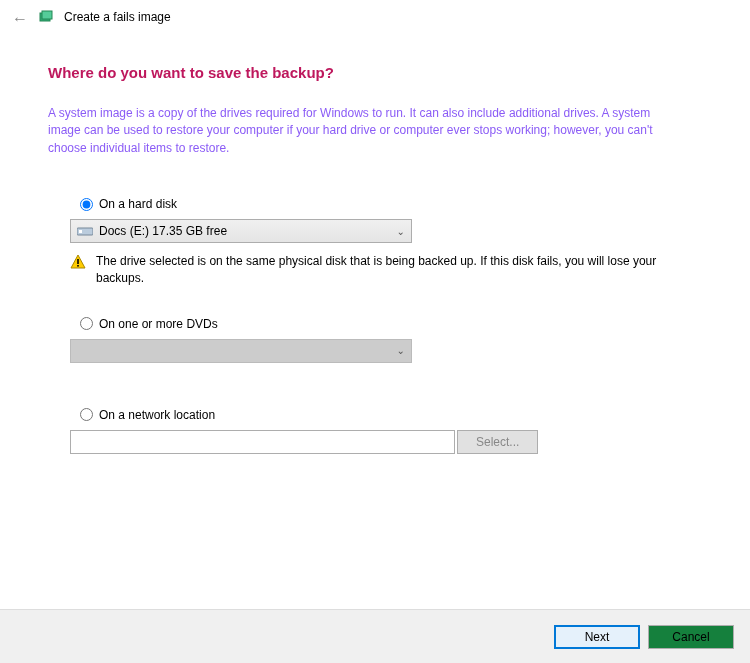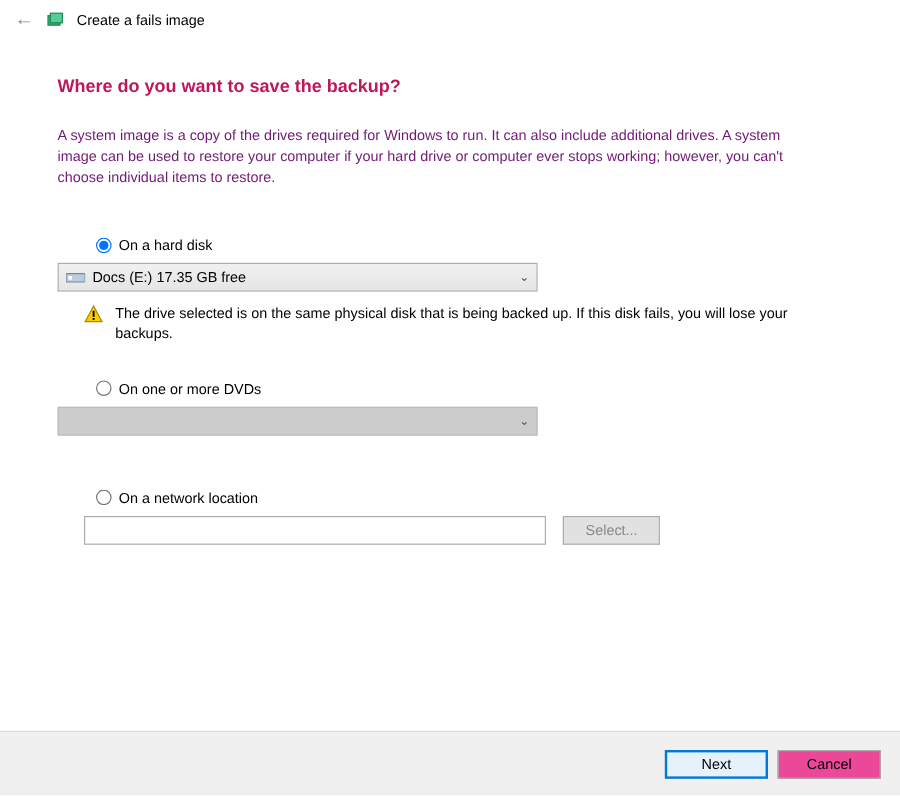--- a/index.html
+++ b/index.html
@@ -35,21 +35,21 @@
       padding: 30px 48px 0 48px;
     }
     .heading {
       color: #be185d;
       font-size: 15px;
       font-weight: 700;
       margin-bottom: 24px;
     }
     .description {
       font-size: 12px;
-      color: #701a75;
+      color: #8b5cf6;
       line-height: 1.45;
       margin-bottom: 40px;
       max-width: 620px;
     }
     .option-block {
       margin-bottom: 30px;
     }
     .radio-row {
       display: flex;
       align-items: center;
@@ -58,21 +58,22 @@
       padding-left: 32px;
     }
     input[type="radio"] {
       width: 13px;
       height: 13px;
     }
     .radio-label {
       font-size: 12px;
     }
     .combo {
-      width: 400px;
+      margin-left: 22px;
+      width: 342px;
       height: 24px;
       border: 1px solid #adadad;
       background: linear-gradient(#f0f0f0,#e5e5e5);
       display: flex;
       align-items: center;
       padding: 0 4px 0 6px;
       gap: 6px;
       position: relative;
     }
     .combo.disabled {
@@ -98,21 +99,21 @@
     }
     .warn-icon {
       width: 16px; height: 16px; flex-shrink: 0; margin-top: 1px;
     }
     .warn-text {
       font-size: 12px;
       line-height: 1.4;
     }
     .net-row {
       display:flex;
-      gap: 14px;
+      gap: 2px;
       margin-left: 22px;
       align-items:center;
     }
     .net-input {
       width: 385px;
       height: 24px;
       border: 1px solid #adadad;
       background: #fff;
       padding: 0 4px;
       font-size: 12px;
@@ -137,21 +138,21 @@
       display: flex;
       justify-content: flex-end;
       align-items: center;
       padding-right: 16px;
       gap: 8px;
     }
     .footer .fbtn {
       width: 86px;
       height: 24px;
       border: 1px solid #adadad;
-      background: #ec4899;
+      background: #15803d;
       font-size: 12px;
     }
     .footer .fbtn.primary {
       border: 2px solid #0078d7;
       background: #e5f1fb;
     }
   </style>
 </head>
 <body>
 

